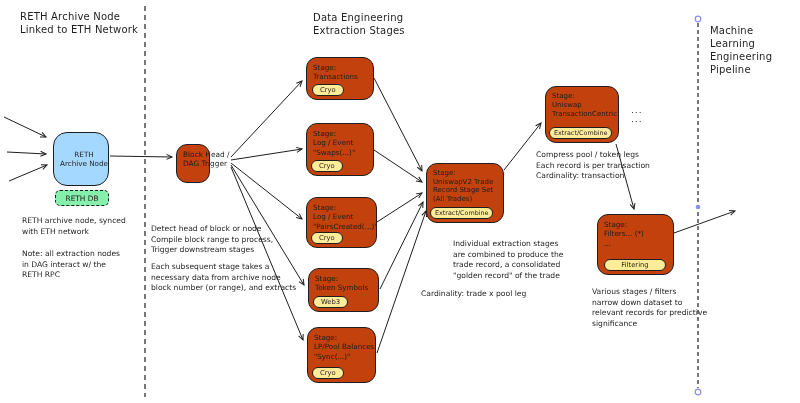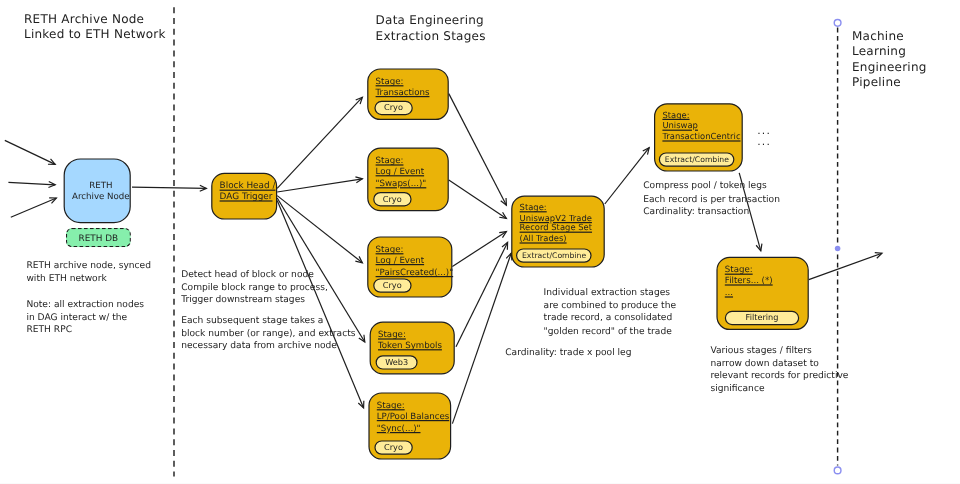--- a/index.html
+++ b/index.html
@@ -6,21 +6,21 @@
   body { background:#e9e9e9; font-family:"DejaVu Sans", sans-serif; }
   .canvas {
     position:relative; width:800px; height:403px; background:#ffffff;
     color:#1e1e1e; overflow:hidden;
   }
   .txt span { display:block; }
   .heading { position:absolute; font-size:10px; line-height:13px; letter-spacing:.2px; }
   .note { position:absolute; font-size:7.6px; line-height:10.5px; }
   .shape {
     position:absolute; border:1.1px solid #1e1e1e; border-radius:11px;
-    background:#eab308; font-size:7.2px; line-height:9.3px; padding:5px 0 4px 6px;text-decoration:underline;
+    background:#c2410c; font-size:7.2px; line-height:9.3px; padding:5px 0 4px 6px;
   }
   .shape .lines span { display:block; white-space:nowrap; }
   .badge {
     position:absolute; background:#ffec99; border:1px solid #1e1e1e;
     border-radius:6px; font-size:6.8px; line-height:10px; padding:0 7px;
     white-space:nowrap;
   }
   .blue-node {
     position:absolute; left:53px; top:132px; width:56px; height:54px;
     background:#a5d8ff; border:1.2px solid #1e1e1e; border-radius:14px;
@@ -102,35 +102,35 @@
   <div class="note txt" style="left:22px; top:216px;">
     <span>RETH archive node, synced</span>
     <span>with ETH network</span>
   </div>
   <div class="note txt" style="left:22px; top:249px;">
     <span>Note: all extraction nodes</span>
     <span>in DAG interact w/ the</span>
     <span>RETH RPC</span>
   </div>
 
-  <div class="shape" style="left:176px; top:144px; width:55px; height:39px; font-size:7.4px;">
+  <div class="shape" style="left:176px; top:144px; width:34px; height:39px; font-size:7.4px;">
     <div class="lines">
       <span>Block Head /</span>
       <span>DAG Trigger</span>
     </div>
   </div>
   <div class="note txt" style="left:151px; top:224px;">
     <span>Detect head of block or node</span>
     <span>Compile block range to process,</span>
     <span>Trigger downstream stages</span>
   </div>
   <div class="note txt" style="left:151px; top:262px;">
     <span>Each subsequent stage takes a</span>
+    <span>necessary data from archive node</span>
     <span>block number (or range), and extracts</span>
-    <span>necessary data from archive node</span>
   </div>
 
   <div class="shape" style="left:306px; top:57px; width:68px; height:43px;">
     <div class="lines">
       <span>Stage:</span>
       <span>Transactions</span>
     </div>
     <div class="badge" style="left:5px; bottom:3px;">
       <span>Cryo</span>
     </div>

